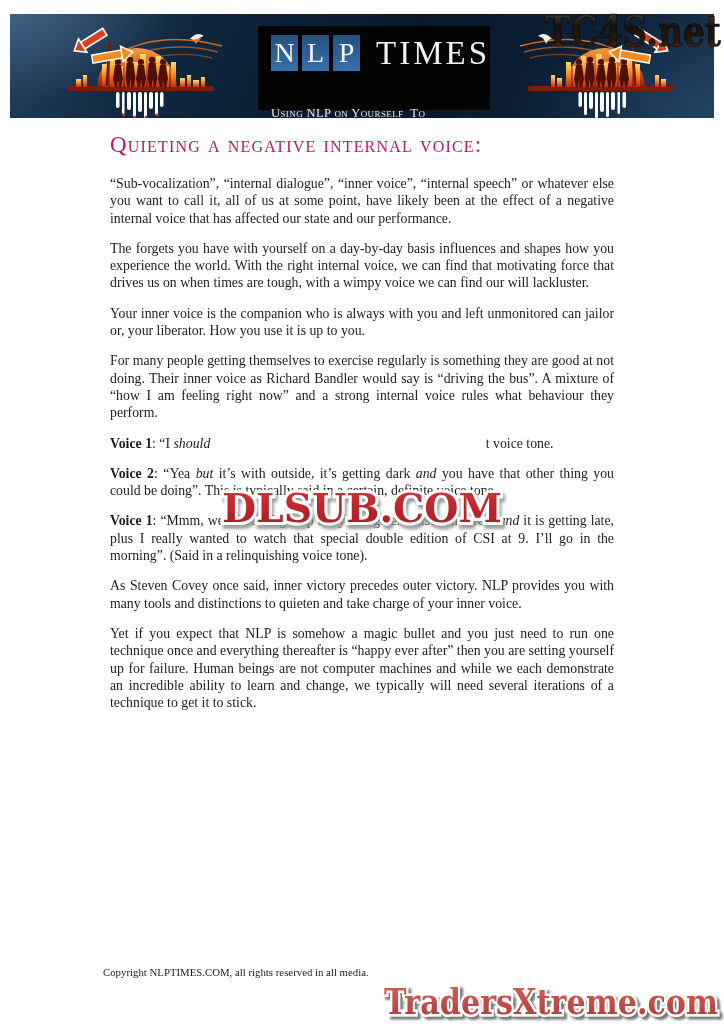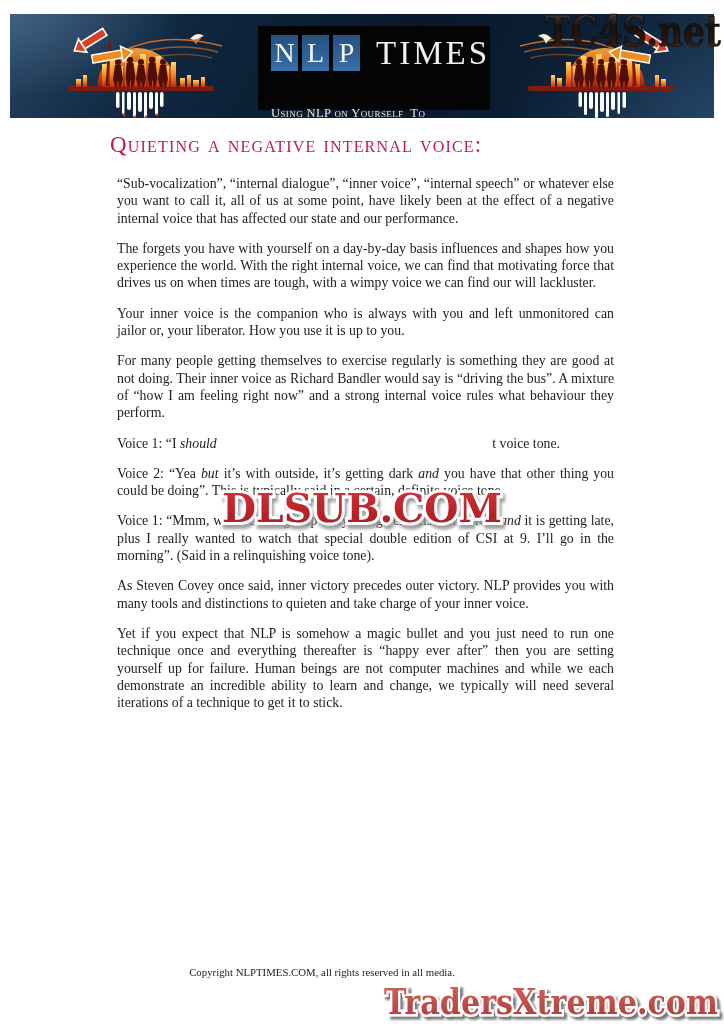--- a/index.html
+++ b/index.html
@@ -49,29 +49,29 @@
   .wm text { font-family:"DejaVu Serif", serif; font-weight:bold; }
   
   .content { position:absolute; left:110px; top:132px; width:504px; }
   h1.title {
     font-family:"Liberation Serif",serif; font-weight:400;
     font-variant:small-caps; font-size:23px; letter-spacing:1.2px;
     color:#be185d; margin:0 0 17px 0;
   }
   .article-body p {
     font-size:13.8px; line-height:17.3px; text-align:justify;
-    margin:0 0 13px 7px; color:#1c1c1c;
-  }
-  .article-body strong { font-weight:normal; }
+    margin:0 0 13px 0; color:#1c1c1c;
+  }
+  .article-body strong { font-weight:bold; }
   .article-body em { }
   .gap { display:inline-block; height:1px; }
   
   .footer {
-    position:absolute; left:110px; top:966px; width:424px;
-    text-align:center; font-size:10.8px; color:#222;
+    position:absolute; left:103px; top:966px; width:424px;
+    font-size:10.8px; color:#222;
     font-family:"Liberation Serif",serif;
   }
 </style>
 </head>
 <body>
 
 <div class="banner">
 
   <svg class="art art-left" viewBox="0 0 200 102">
     <defs>

